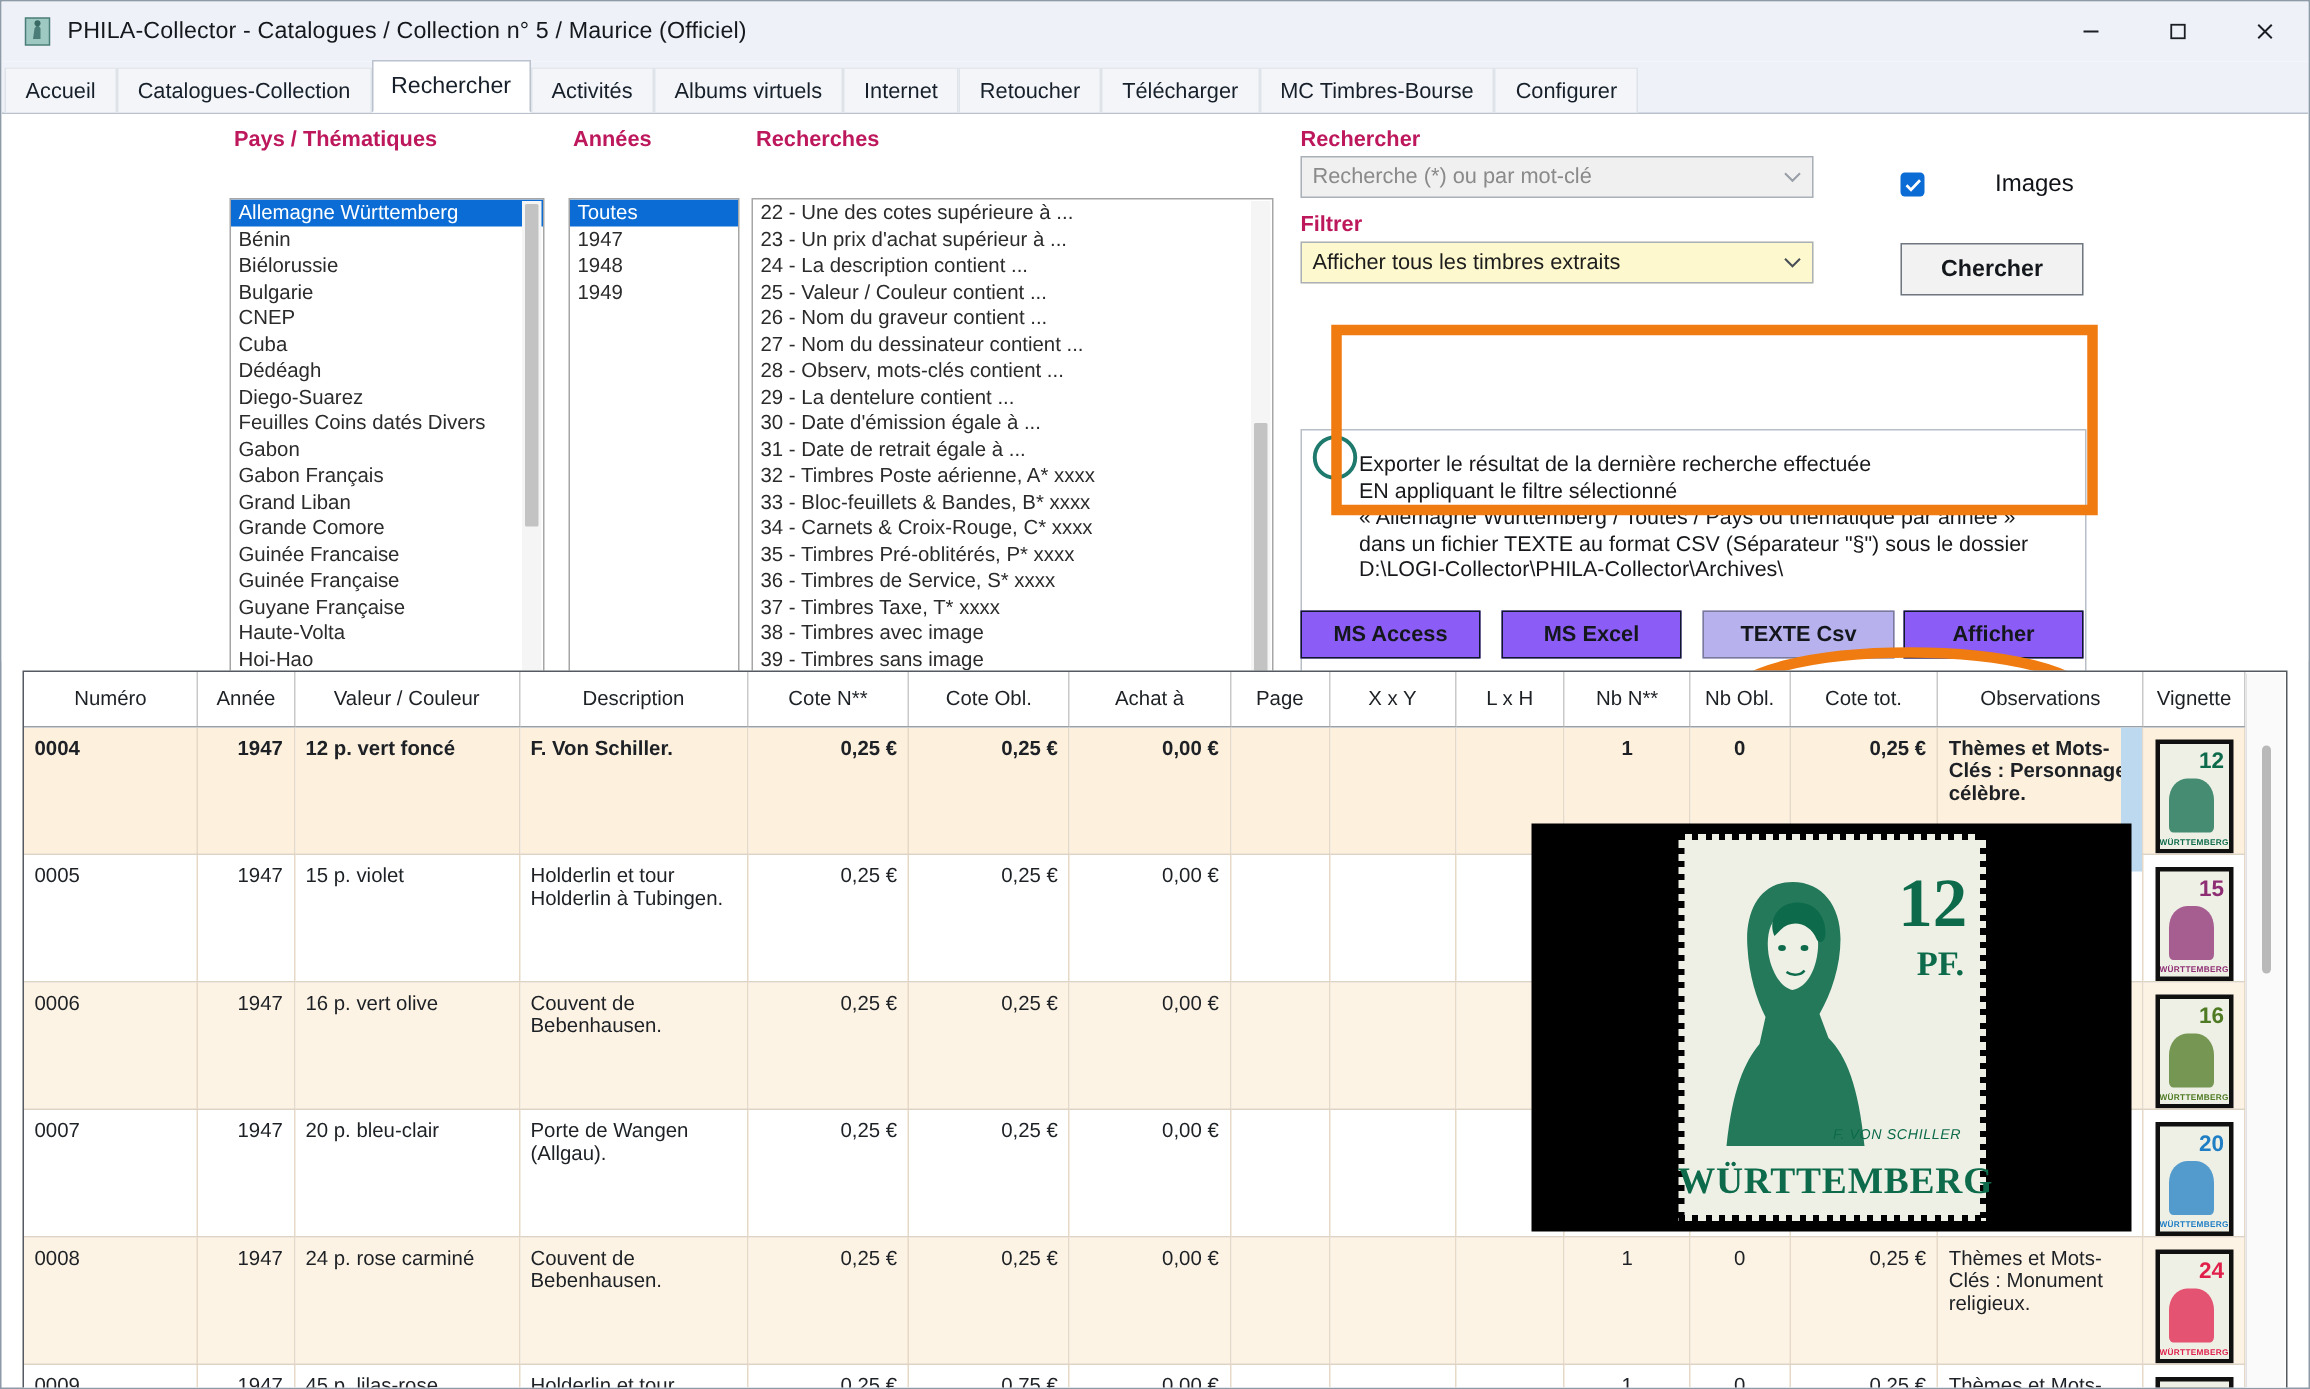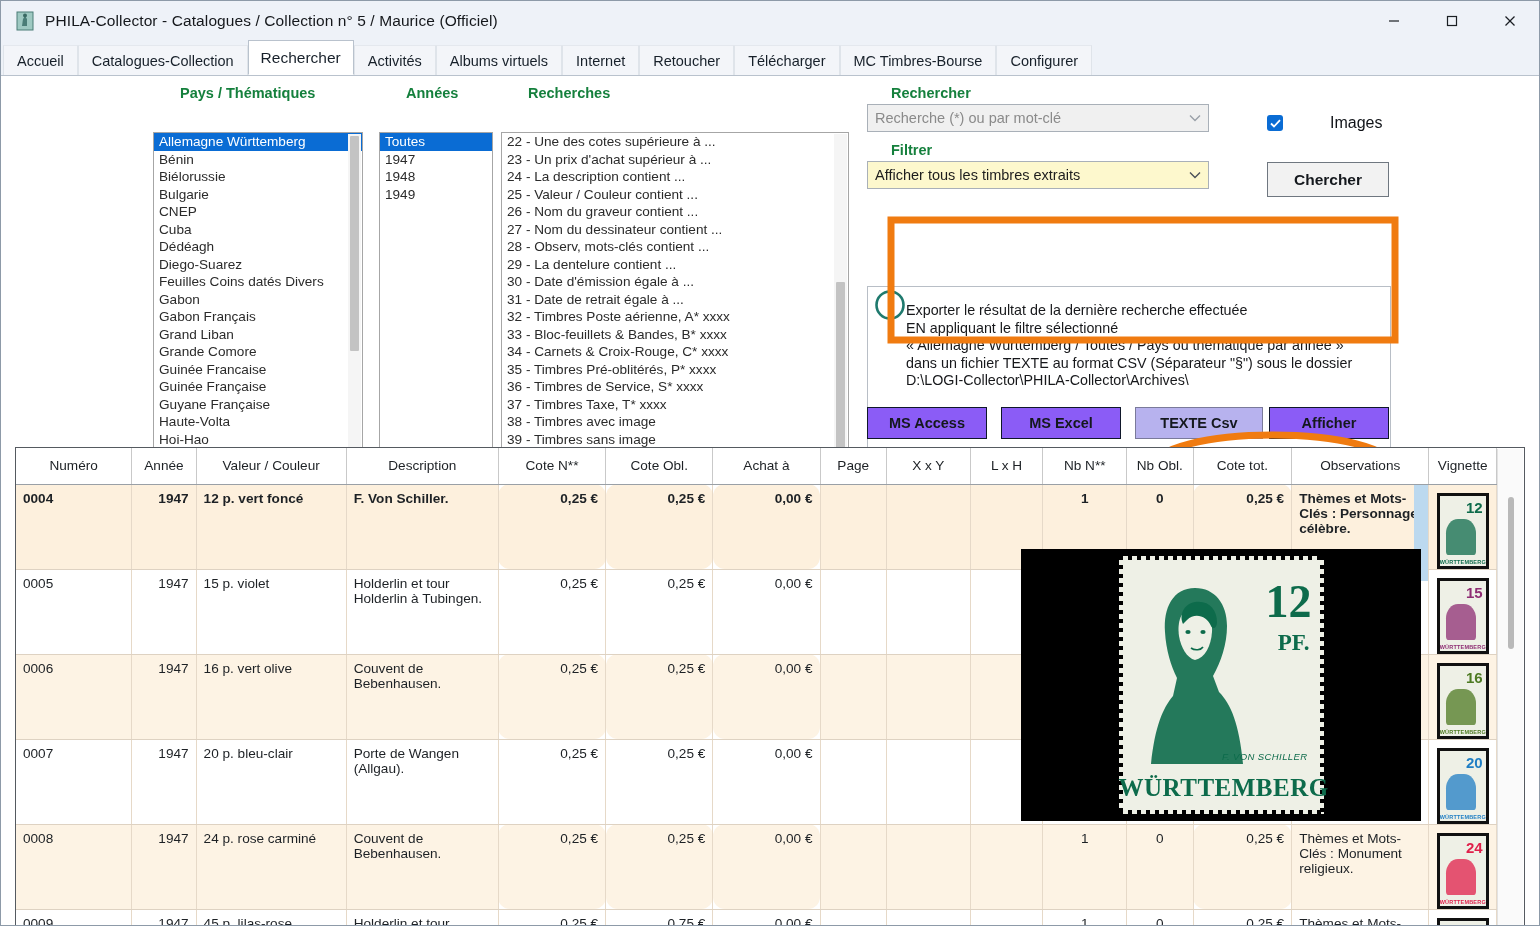--- a/index.html
+++ b/index.html
@@ -75,23 +75,22 @@
   }
 
   
   .content {
     position: absolute; left: 0; top: 75px;
     width: 1538px; height: 365px;
     background: #ffffff;
   }
   .sec-label {
     position: absolute;
-    font-size: 14.5px; font-weight: bold; color: #15803d;
+    font-size: 14.5px; font-weight: bold; color: #be185d;
     white-space: nowrap;
-    margin-left: 24px;
   }
   .listbox {
     position: absolute;
     background: #ffffff;
     border: 1px solid #a6a6a6;
     overflow: hidden;
     margin-top: 28px;
   }
   .listrow {
     height: 17.5px; line-height: 17.5px;
@@ -195,21 +194,21 @@
     border-bottom: 1px solid #ded2c2;
     padding: 6px 7px 0 7px;
     vertical-align: top;
     height: 80px;
     overflow: hidden;
   }
   tr.alt td { background: #fdf3e4; }
   tr.selrow td { background: #fdf0dd; font-weight: bold; }
   td.num   { text-align: left; }
   td.year  { text-align: right; padding-right: 10px; }
-  td.money { text-align: right; padding-right: 12px; border-radius: 12px; }
+  td.money { text-align: right; padding-right: 12px; }
   td.ctr   { text-align: center; }
   td.nbn   { text-align: center; color: #2f9e2f; }
   td.nbo   { text-align: center; color: #cf2034; }
   td.vign  { padding: 0; text-align: center; vertical-align: top; }
 
   .stamp-thumb {
     width: 52px; height: 76px;
     margin: 2px auto 0 auto;
     background: #101010;
     padding: 3px;

